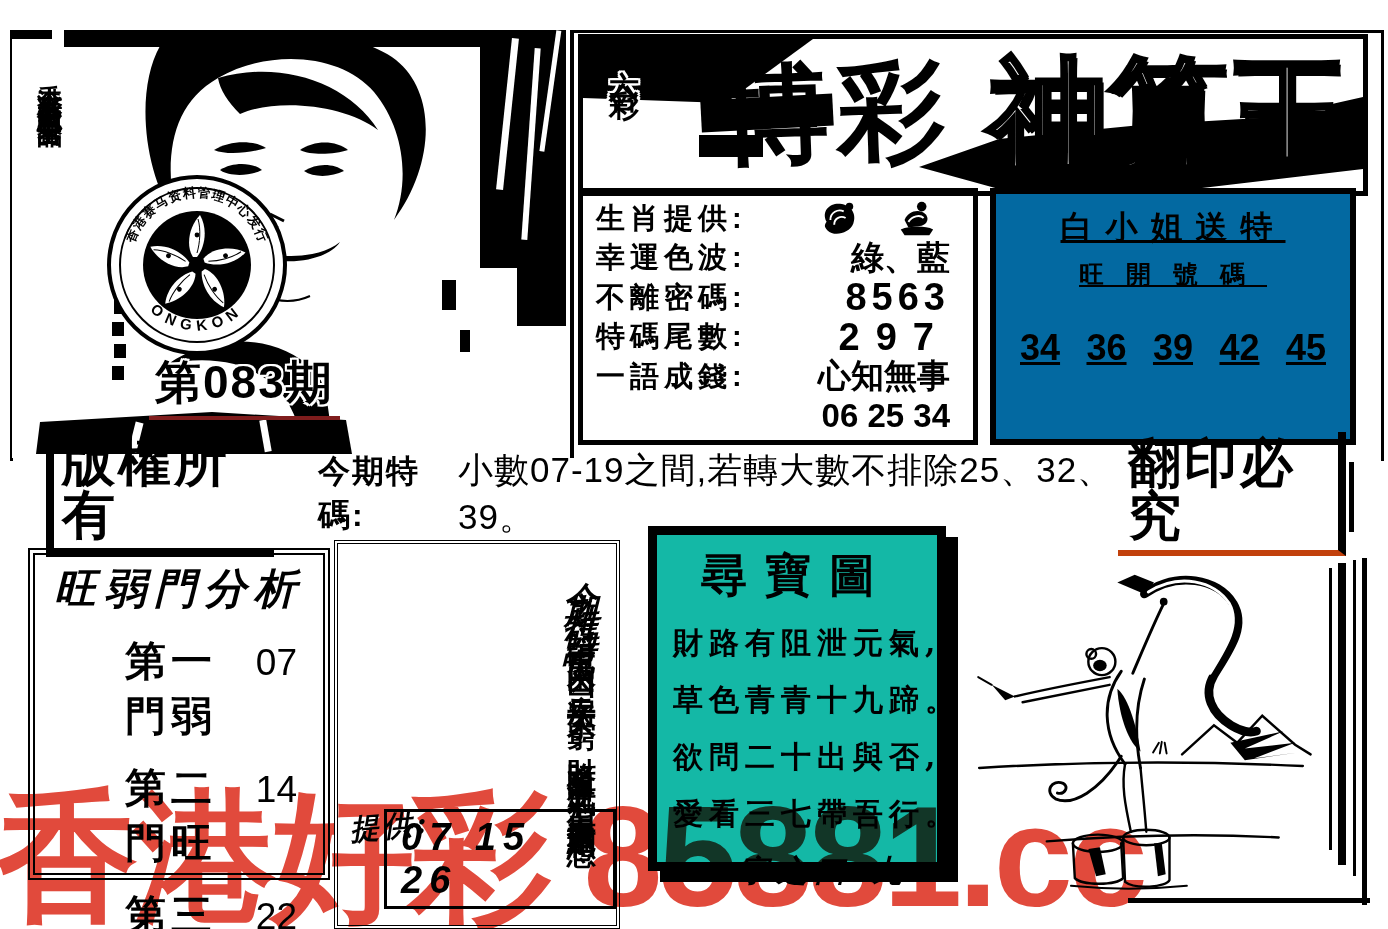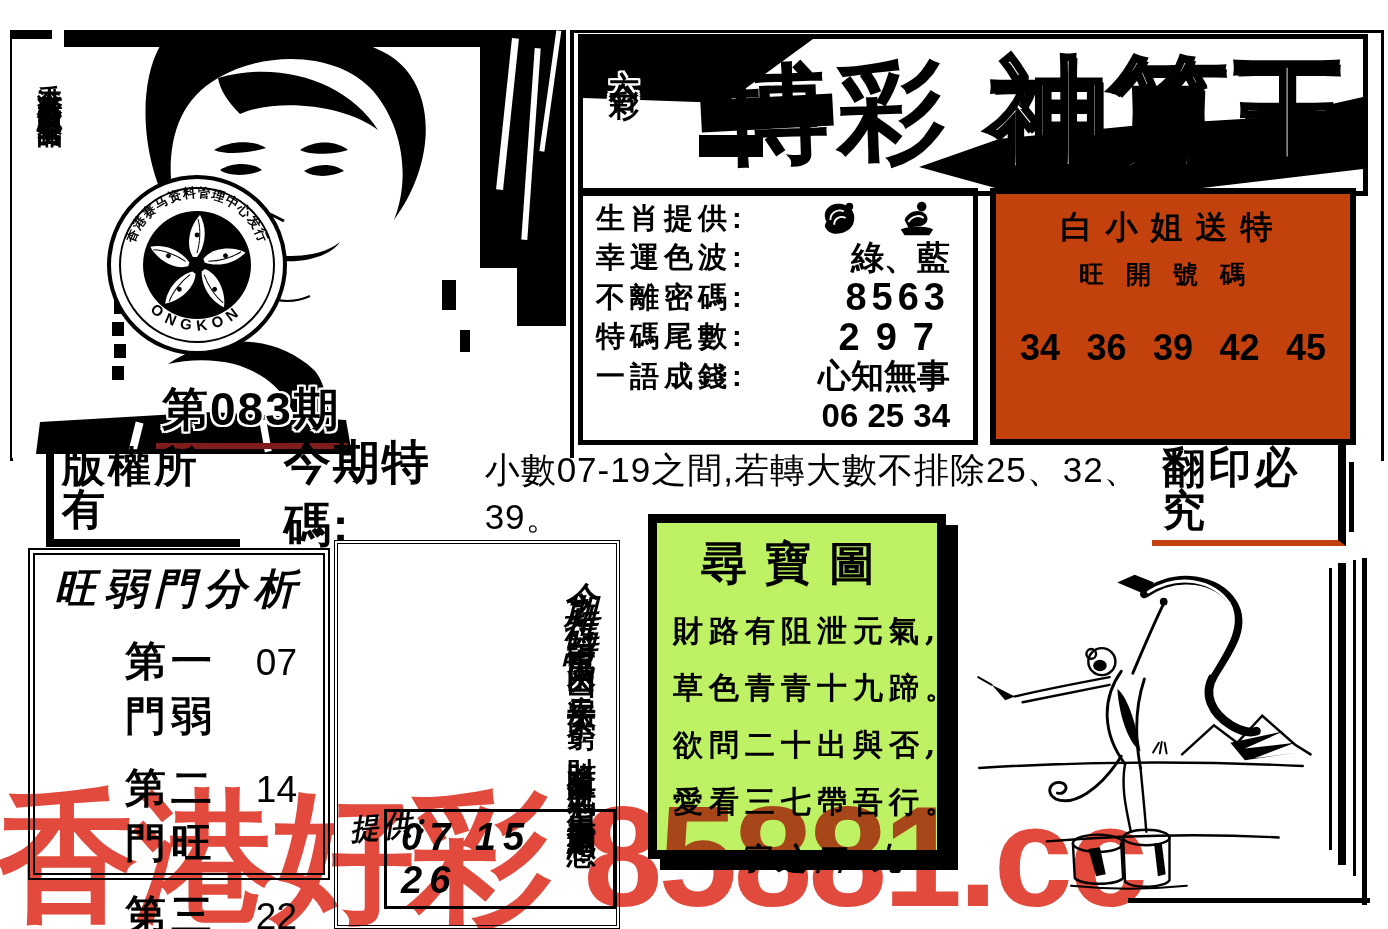--- a/index.html
+++ b/index.html
@@ -9,22 +9,22 @@
   }
   .abs{position:absolute;}
   .halo{text-shadow:-2px -2px 0 #fff,2px -2px 0 #fff,-2px 2px 0 #fff,2px 2px 0 #fff,0 -2px 0 #fff,0 2px 0 #fff,-2px 0 0 #fff,2px 0 0 #fff;}
 
   
   .top-frame{left:10px;top:30px;width:1368px;height:428px;border:3px solid #000;border-bottom:none;}
   .photo-block{left:12px;top:30px;width:558px;height:428px;border-right:4px solid #000;overflow:hidden;background:#fff;}
   .photo-block svg{position:absolute;left:0;top:0;}
   .publisher-vert{left:24px;top:34px;height:384px;writing-mode:vertical-rl;font-family:"DejaVu Serif",serif;
     font-size:25px;font-weight:700;letter-spacing:3px;line-height:1.05;}
-  .issue-label{left:144px;top:322px;font-size:46px;font-weight:800;letter-spacing:2px;
-    border-bottom:6px solid #7f1d1d;padding:0 6px 2px 6px;margin-top:27px;}
+  .issue-label{left:137px;top:322px;font-size:46px;font-weight:800;letter-spacing:2px;
+    border-bottom:4px solid #7f1d1d;padding:0 6px 2px 6px;}
 
   .title-box{left:578px;top:34px;width:780px;height:152px;border:5px solid #000;background:#fff;overflow:hidden;}
   .title-wedge{left:0;top:0;width:230px;height:64px;background:#000;clip-path:polygon(0 0,100% 0,62% 100%,0 92%);}
   .title-patch1{left:118px;top:58px;width:132px;height:32px;background:#000;transform:rotate(-3deg);}
   .title-patch2{left:116px;top:96px;width:64px;height:22px;background:#000;}
   .title-swoosh{left:336px;top:54px;width:444px;height:100px;background:#000;
     clip-path:polygon(0 74%,18% 46%,50% 32%,80% 24%,100% 4%,100% 76%,58% 98%,18% 96%);}
   .edition-vert{left:20px;top:8px;writing-mode:vertical-rl;font-family:"DejaVu Serif",serif;
     font-size:30px;font-weight:700;letter-spacing:10px;}
   .title-main-left{left:138px;top:2px;font-size:108px;font-weight:900;letter-spacing:8px;transform:rotate(-2deg);}
@@ -34,54 +34,54 @@
   .info-box{left:578px;top:188px;width:400px;height:257px;border:4px solid #000;box-shadow:inset 0 0 0 1px #000;
     padding:8px 10px 6px 14px;box-sizing:border-box;display:flex;flex-direction:column;justify-content:space-between;}
   .info-row{display:flex;align-items:center;height:38px;}
   .info-label{font-size:29px;font-weight:700;letter-spacing:5px;white-space:nowrap;}
   .info-value{flex:1;text-align:right;font-size:33px;font-weight:700;padding-right:14px;white-space:nowrap;}
   .v-code{font-size:38px;letter-spacing:5px;}
   .v-tail{font-size:38px;letter-spacing:16px;}
   .zodiac-wrap{flex:1;display:flex;justify-content:flex-end;gap:34px;padding-right:26px;}
   .zodiac-wrap svg{width:44px;height:40px;}
 
-  .lady-box{left:990px;top:188px;width:366px;height:257px;border:6px solid #000;box-sizing:border-box;background:#c2410c;}
+  .lady-box{left:990px;top:188px;width:366px;height:257px;border:6px solid #000;box-sizing:border-box;background:#0369a1;text-decoration:underline;}
   .lady-title{text-align:center;margin-top:12px;font-size:32px;font-weight:900;letter-spacing:13px;font-family:"DejaVu Serif",serif;}
   .lady-sub{text-align:center;margin-top:8px;font-size:25px;font-weight:700;letter-spacing:22px;font-family:"DejaVu Serif",serif;}
   .lady-row{display:flex;justify-content:space-between;padding:0 24px;font-size:36px;font-weight:600;}
   .lady-row1{margin-top:22px;}
   .lady-row2{margin-top:36px;}
 
   
   .band{left:12px;top:458px;width:1368px;height:72px;display:flex;align-items:center;}
-  .stamp{font-size:43px;font-weight:900;letter-spacing:3px;line-height:1;}
+  .stamp{font-size:53px;font-weight:900;letter-spacing:3px;line-height:1;}
   .stamp-left{margin-left:34px;border-left:8px solid #000;border-bottom:8px solid #000;padding:4px 10px 8px 8px;}
   .stamp-right{margin-left:auto;margin-right:34px;border-right:8px solid #000;border-bottom:6px solid #c2410c;padding:4px 8px 8px 10px;}
-  .band-label{margin-left:44px;font-size:47px;font-weight:900;letter-spacing:2px;}
+  .band-label{margin-left:44px;font-size:32px;font-weight:900;letter-spacing:2px;}
   .band-text{margin-left:6px;font-size:35px;font-weight:500;letter-spacing:1px;}
 
   
   .analysis-box{left:28px;top:548px;width:302px;height:332px;border:7px double #000;box-sizing:border-box;}
   .analysis-title{text-align:center;margin-top:6px;font-size:42px;font-weight:900;font-style:italic;
     letter-spacing:8px;font-family:"DejaVu Serif",serif;}
   .analysis-row{display:flex;align-items:baseline;padding:0 26px 0 42px;margin-top:17px;}
   .analysis-row .a-label{font-size:41px;font-weight:700;letter-spacing:5px;font-family:Liberation Serif, serif;margin-left:48px;}
   .analysis-row .a-value{margin-left:auto;font-size:37px;font-weight:500;}
 
   .poem-box{left:334px;top:540px;width:286px;height:389px;border:4px double #000;box-sizing:border-box;overflow:hidden;}
   .poem-cols{position:absolute;right:14px;top:12px;height:360px;writing-mode:vertical-rl;display:flex;}
   .poem-title{font-size:33px;font-weight:700;font-style:italic;letter-spacing:12px;font-family:"DejaVu Serif",serif;
     margin-left:18px;transform:skewY(-4deg);}
   .poem-col{font-size:29px;font-weight:700;letter-spacing:5px;margin-left:15px;font-family:"DejaVu Serif",serif;}
   .provide-label{left:12px;bottom:78px;font-size:29px;font-weight:800;font-family:"DejaVu Serif",serif;
     font-style:italic;transform:rotate(-5deg);letter-spacing:4px;}
   .provide-box{left:46px;bottom:16px;border:3px solid #000;padding:4px 14px;font-size:38px;font-weight:600;letter-spacing:7px;font-style:italic;}
 
-  .treasure-box{left:648px;top:514px;width:298px;height:345px;border:9px solid #000;box-sizing:border-box;
-    background:#bef264;box-shadow:12px 11px 0 #000;}
+  .treasure-box{left:648px;top:526px;width:298px;height:345px;border:9px solid #000;box-sizing:border-box;
+    background:#14b8a6;box-shadow:12px 11px 0 #000;}
   .treasure-title{text-align:center;margin-top:10px;font-size:46px;font-weight:900;letter-spacing:18px;
     font-family:"DejaVu Serif",serif;}
   .treasure-line{padding-left:16px;margin-top:16px;font-size:30px;font-weight:600;letter-spacing:6px;
     font-family:"DejaVu Serif",serif;white-space:nowrap;}
   .treasure-line:first-of-type{margin-top:22px;}
   .treasure-footer{padding-left:44px;margin-top:16px;font-size:30px;font-weight:700;font-style:italic;
     letter-spacing:8px;font-family:"DejaVu Serif",serif;}
 
   .monkey-area{left:955px;top:545px;width:372px;height:384px;}
   .rbar1{left:1329px;top:568px;width:3px;height:282px;background:#000;}

